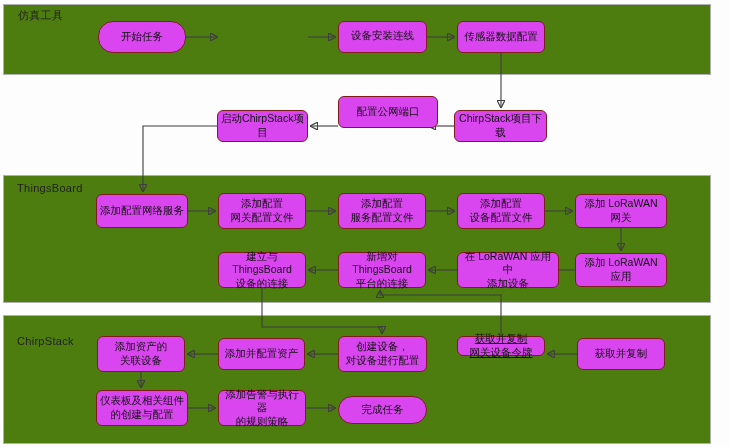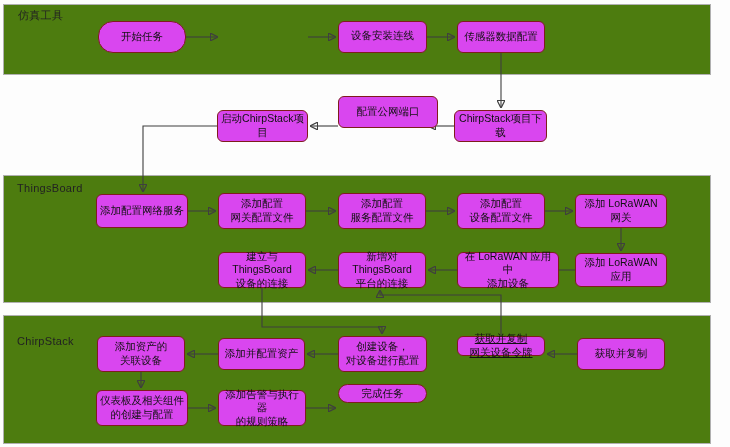--- a/index.html
+++ b/index.html
@@ -100,15 +100,15 @@
   <div class="node" style="left:218px;top:338px;width:87px;height:32px;">添加并配置资产</div>
   <div class="node" style="left:338px;top:336px;width:89px;height:36px;">创建设备，
 对设备进行配置</div>
   <div class="node" style="left:457px;top:336px;width:88px;height:20px;text-decoration:underline;">获取并复制
 网关设备令牌</div>
   <div class="node" style="left:577px;top:338px;width:88px;height:32px;">获取并复制</div>
   <div class="node" style="left:96px;top:390px;width:92px;height:36px;">仪表板及相关组件
 的创建与配置</div>
   <div class="node" style="left:218px;top:390px;width:88px;height:36px;">添加告警与执行器
 的规则策略</div>
-  <div class="node terminator" style="left:338px;top:384px;width:89px;height:19px;">完成任务</div>
+  <div class="node terminator" style="left:338px;top:396px;width:89px;height:28px;">完成任务</div>
 
 </div>
 
 </body></html>

